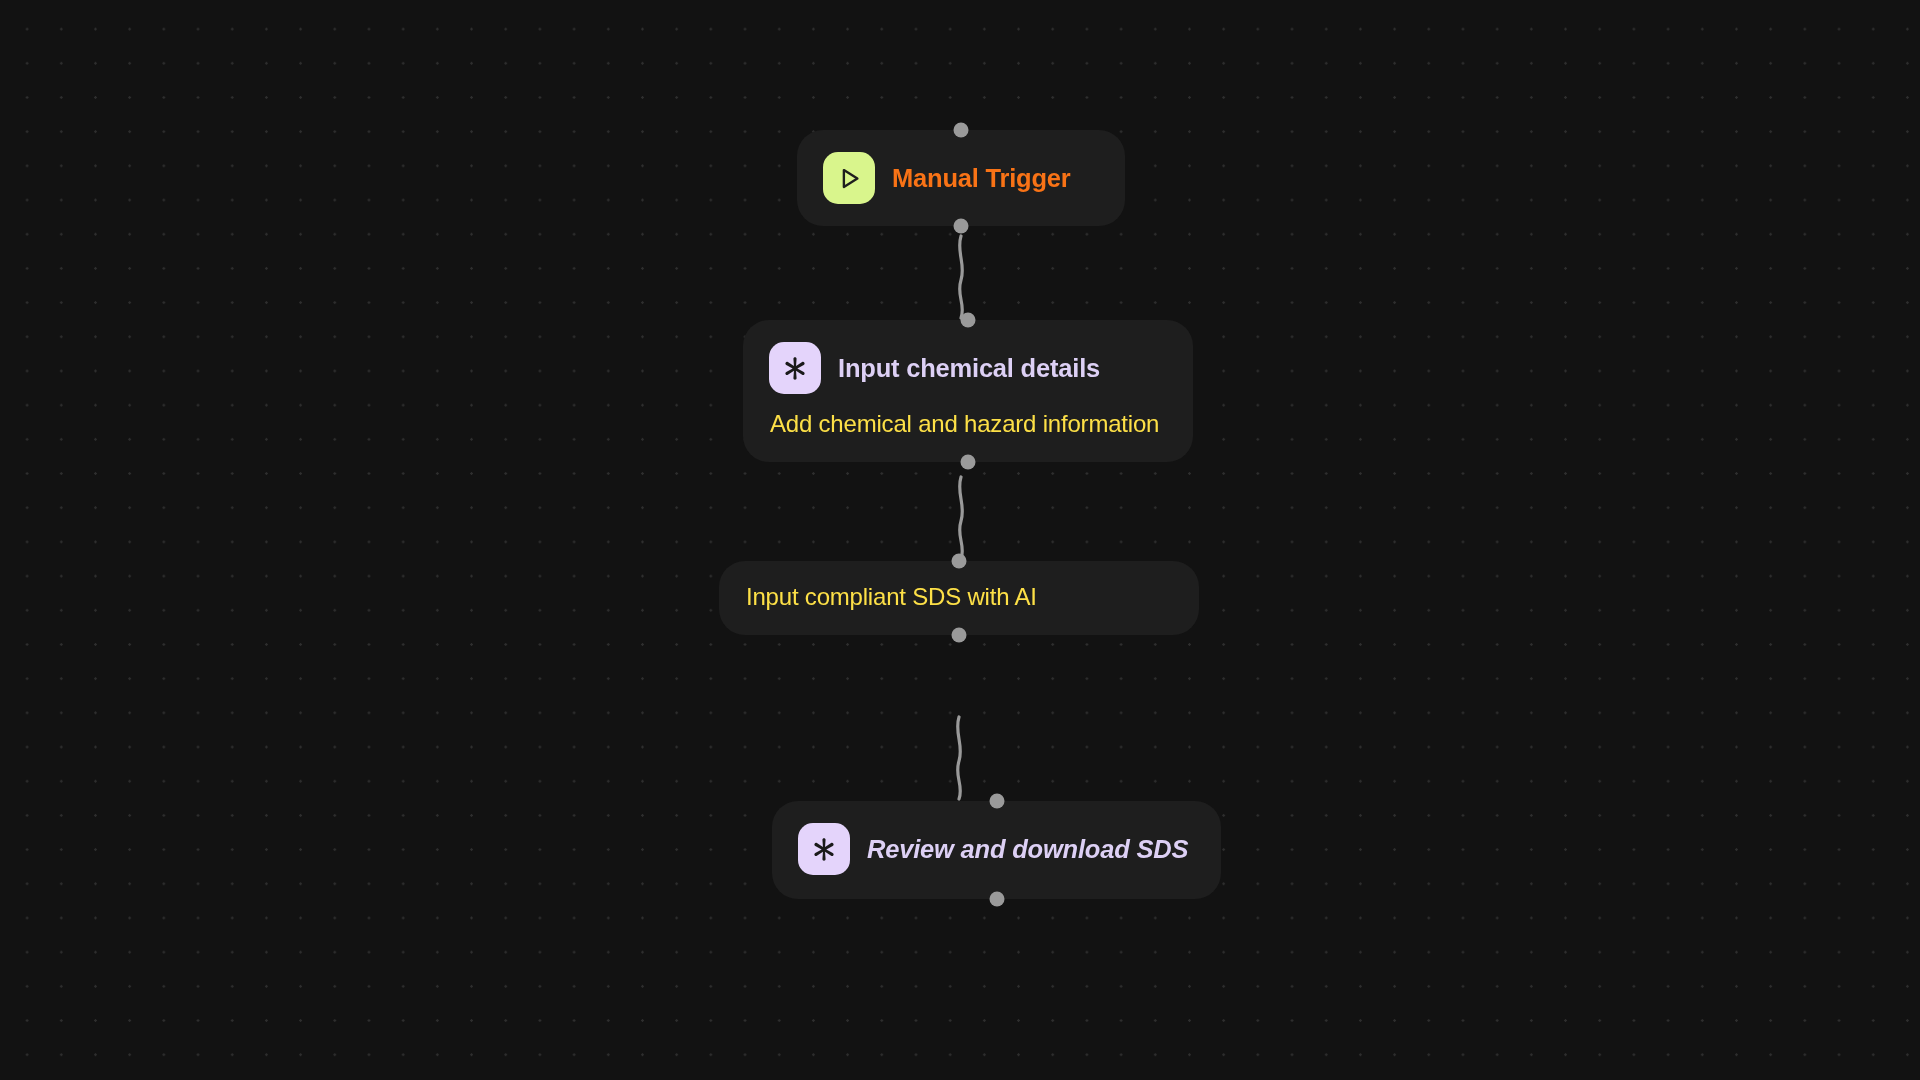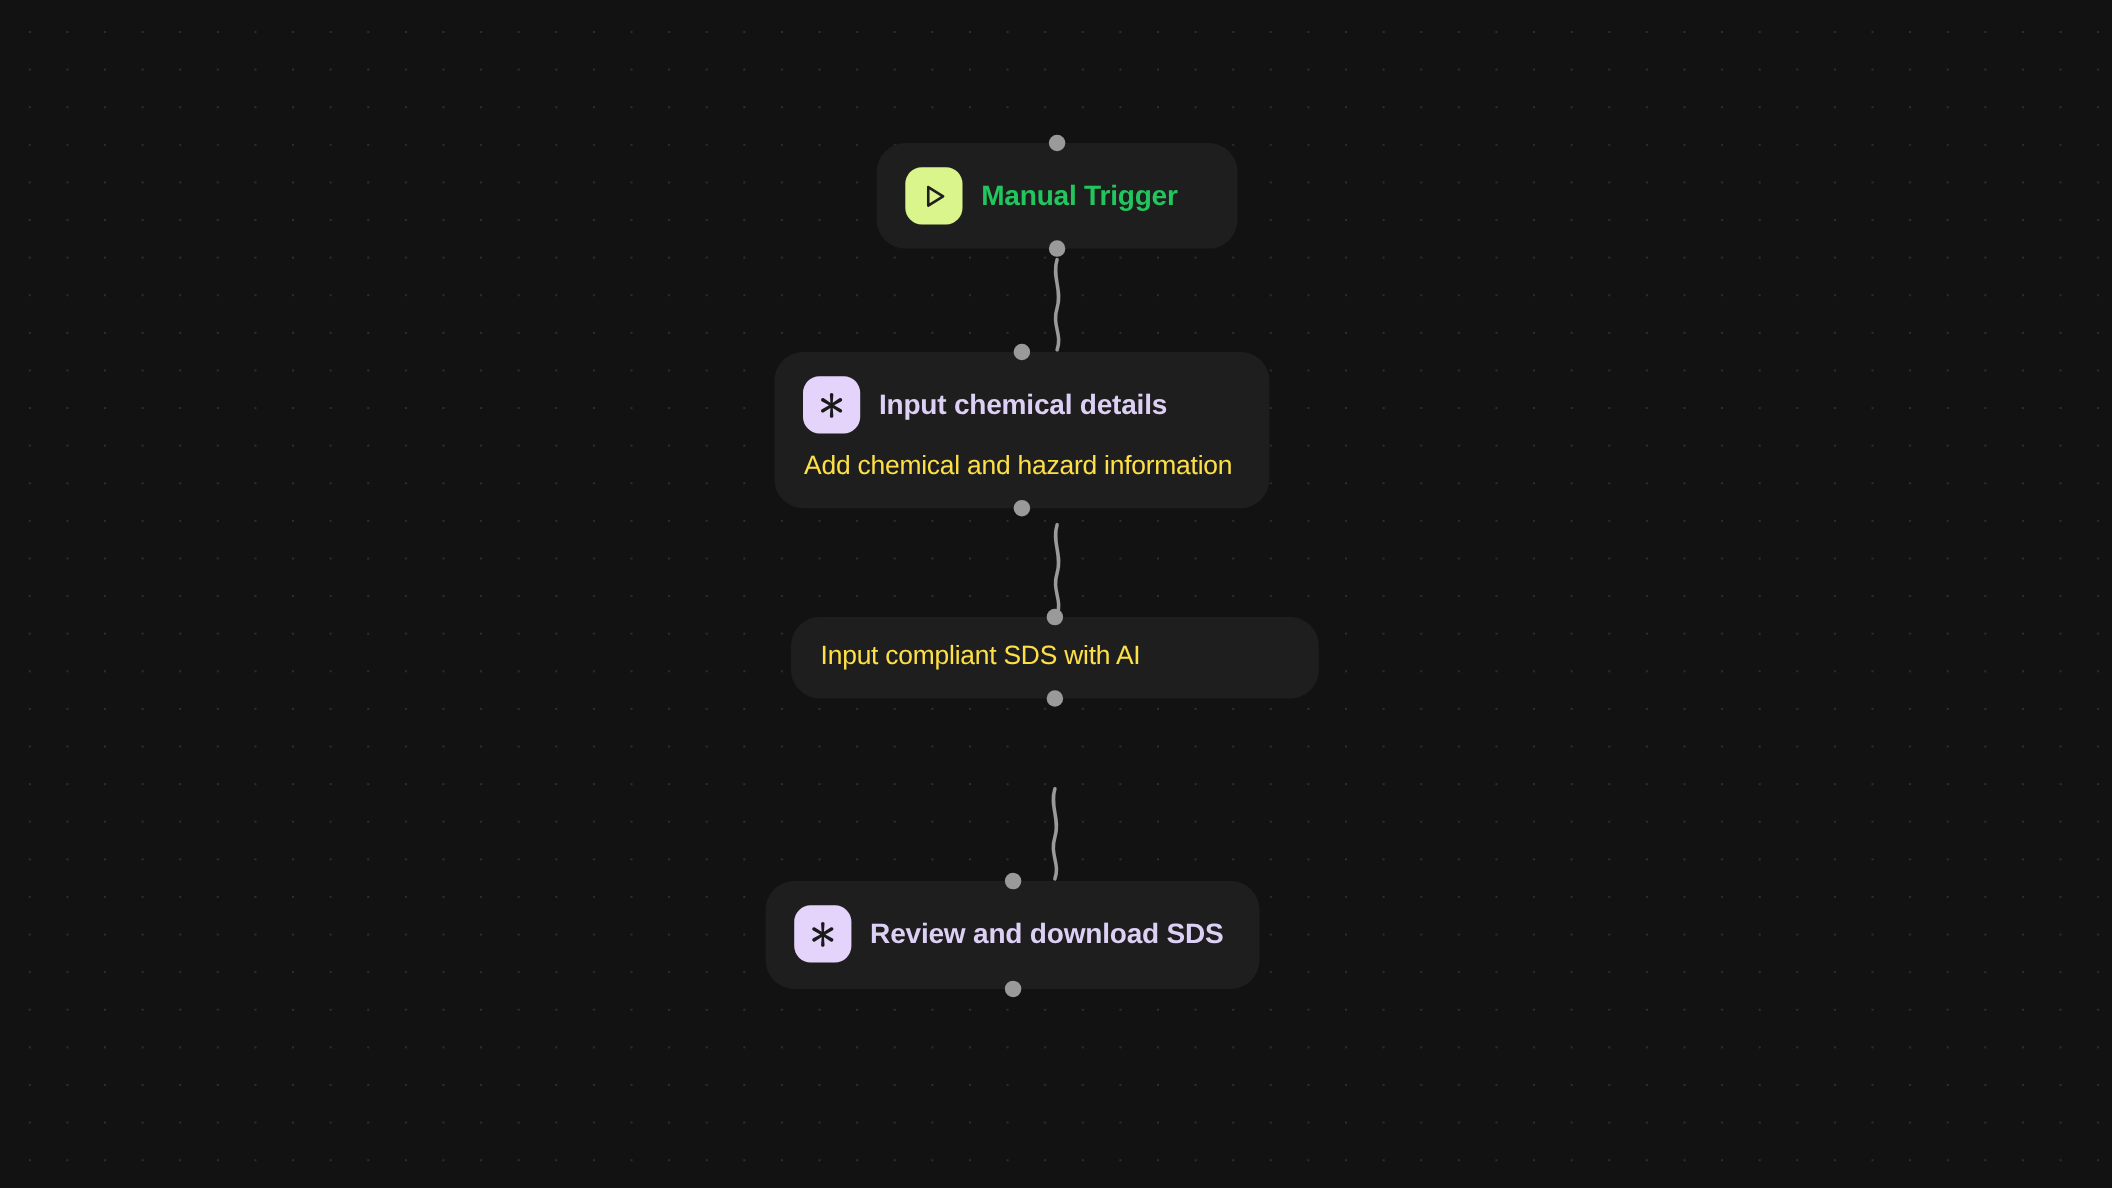--- a/index.html
+++ b/index.html
@@ -91,23 +91,23 @@
     border-radius: 50%;
     background: #9a9a9a;
     left: 50%;
     transform: translate(-50%, -50%);
   }
   .port.top    { top: 0; }
   .port.bottom { top: 100%; }
 
   
   #node-trigger  { left: 797px; top: 130px;  width: 328px; }
-  #node-input    { left: 704px; top: 320px;  width: 450px; }
+  #node-input    { left: 743px; top: 320px;  width: 450px; }
   #node-ai       { left: 719px; top: 561px;  width: 480px; }
-  #node-review   { left: 696px; top: 801px;  width: 449px; }
+  #node-review   { left: 772px; top: 801px;  width: 449px; font-style: italic; }
 </style>
 </head>
 <body>
 
 <div id="canvas">
 
   <svg id="wires" viewBox="0 0 1920 1080" width="1920" height="1080">
 
     <path class="wire-path" d="M 961 236
              C 956 252, 966 264, 961 280
@@ -123,21 +123,21 @@
   </svg>
 
   <div class="node compact" id="node-trigger">
     <span class="port top"></span>
     <div class="node-head">
       <span class="node-icon" style="background:#d9f58c">
         <svg width="27" height="27" viewBox="0 0 24 24" fill="none" stroke="#1e1e1e" stroke-width="2.1" stroke-linejoin="round" stroke-linecap="round">
           <path d="M7 4.5 L19 12 L7 19.5 Z"></path>
         </svg>
       </span>
-      <span class="node-title" style="color:#22c55e">Manual Trigger</span>
+      <span class="node-title" style="color:#f97316">Manual Trigger</span>
     </div>
     <span class="port bottom"></span>
   </div>
 
   <div class="node" id="node-input">
     <span class="port top"></span>
     <div class="node-head">
       <span class="node-icon" style="background:#e4d4fb">
         <svg width="28" height="28" viewBox="0 0 48 48" fill="#1a1a1a">
           <path d="M24 5.5c1.6 0 2.8 1.2 2.7 2.8l-.9 12.4 10.4-6.8c1.4-.9 3.1-.4 3.9 1 .8 1.4.3 3.1-1.1 3.9l-11 6 11 6c1.4.8 1.9 2.5 1.1 3.9-.8 1.4-2.5 1.9-3.9 1l-10.4-6.8.9 12.4c.1 1.6-1.1 2.8-2.7 2.8s-2.8-1.2-2.7-2.8l.9-12.4-10.4 6.8c-1.4.9-3.1.4-3.9-1-.8-1.4-.3-3.1 1.1-3.9l11-6-11-6c-1.4-.8-1.9-2.5-1.1-3.9.8-1.4 2.5-1.9 3.9-1l10.4 6.8-.9-12.4c-.1-1.6 1.1-2.8 2.7-2.8z"></path>

